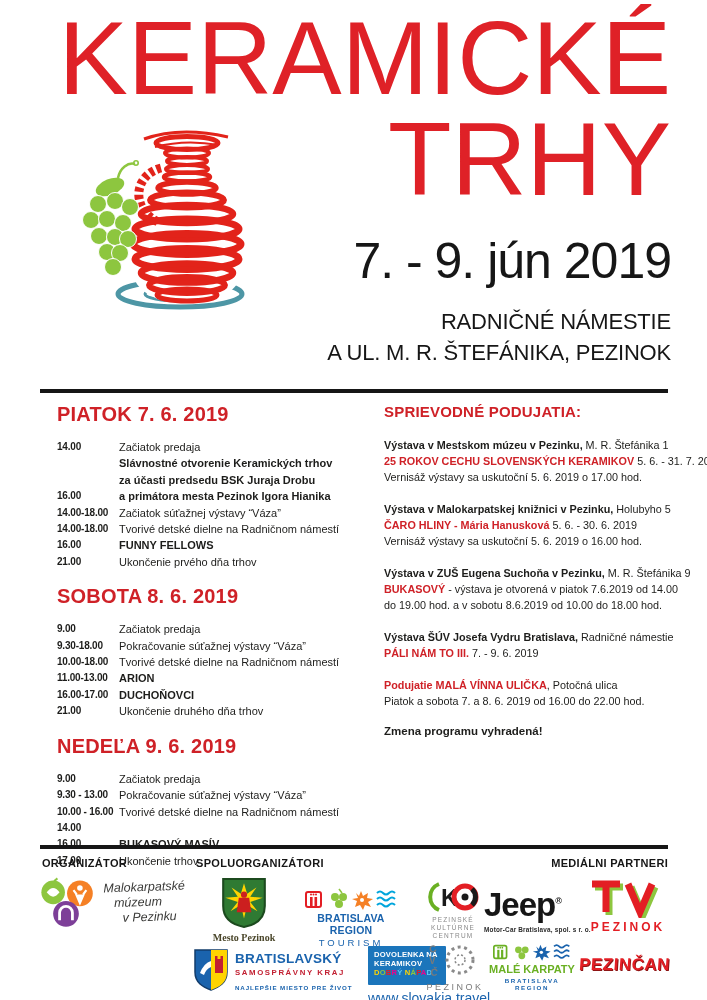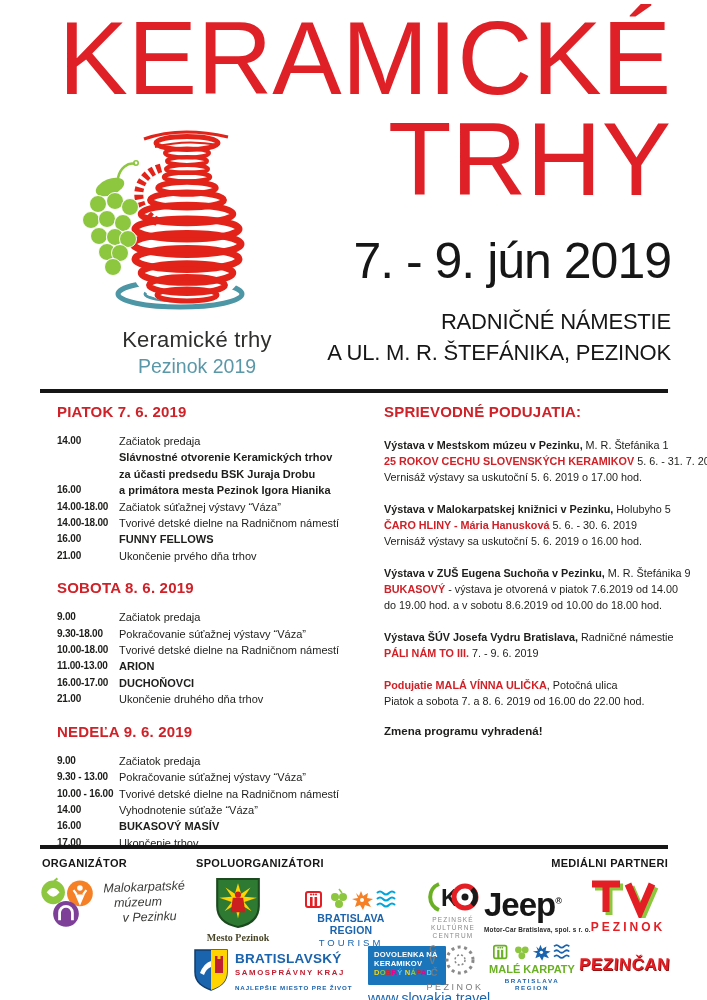--- a/index.html
+++ b/index.html
@@ -25,21 +25,21 @@
     position:absolute;top:306px;right:36px;text-align:right;font-size:22px;line-height:31px;color:#161616;letter-spacing:-.2px;
   }
   .divider{position:absolute;left:40px;width:628px;height:4px;background:#161616;}
   .divider.top{top:389px;}
   .divider.bottom{top:845px;}
 
   
   .schedule{position:absolute;left:57px;top:403px;width:318px;}
   .day{margin-bottom:15px;}
   .day-h{
-    margin:0 0 13px 0;font-size:15px;font-weight:700;color:var(--red,#cf2127);letter-spacing:.2px;
+    margin:0 0 13px 0;font-size:20px;font-weight:700;color:var(--red,#cf2127);letter-spacing:.2px;
   }
   .srow{display:flex;align-items:flex-end;}
   .stime{width:62px;flex:0 0 62px;font-weight:700;font-size:10px;letter-spacing:-.2px;line-height:16.4px;white-space:nowrap;}
   .sdesc{flex:1;font-size:11px;line-height:16.4px;white-space:nowrap;}
   .sdesc .b{font-weight:700;}
 
   
   .events{position:absolute;left:384px;top:403px;width:300px;}
   .events-h{margin:0 0 17px 0;font-size:15px;font-weight:700;color:var(--red,#cf2127);letter-spacing:.2px;}
   .eblock{margin-bottom:16px;font-size:10.8px;line-height:16px;}
@@ -54,21 +54,21 @@
   .f-head.org{left:42px;}
   .f-head.coorg{left:196px;}
   .f-head.media{right:39px;text-align:right;}
 
   .logo{position:absolute;}
   .muzeum{left:36px;top:876px;display:flex;align-items:flex-start;}
   .muzeum-text{margin-left:8px;margin-top:4px;font-style:italic;font-size:12.5px;line-height:15px;color:#3a3a38;transform:rotate(-2deg);}
   .muzeum-text div:nth-child(2){margin-left:10px;}
   .muzeum-text div:nth-child(3){margin-left:18px;}
 
-  .mesto{left:202px;top:877px;width:72px;text-align:center;}
+  .mesto{left:208px;top:877px;width:72px;text-align:center;}
   .mesto-label{margin-top:3px;font-family:"Liberation Serif","DejaVu Serif",serif;font-weight:700;font-size:10px;color:#4a462a;}
 
   .brt{left:303px;top:888px;width:96px;text-align:center;}
   .brt-l1{font-size:10.5px;font-weight:700;color:var(--brand-blue,#1a63ad);margin-top:2px;letter-spacing:.2px;}
   .brt-l2{font-size:9.5px;color:var(--brand-blue,#1a63ad);letter-spacing:3px;margin-top:1px;}
 
   .kc{left:424px;top:881px;width:58px;text-align:center;}
   .kc-text{font-size:6.5px;line-height:8px;letter-spacing:1.2px;color:#8a8a8a;margin-top:3px;}
 
   .jeep{left:484px;top:884px;width:120px;}
@@ -157,24 +157,20 @@
         <circle cx="41" cy="106" r="8.5"></circle>
           <circle cx="57" cy="107" r="8.5"></circle>
           <circle cx="70" cy="109" r="8.5"></circle>
         <circle cx="49" cy="122" r="8.5"></circle>
           <circle cx="62" cy="123" r="8.5"></circle>
           <circle cx="55" cy="137" r="8.5"></circle>
       </g>
     </g>
   </svg>
 
-  <div class="logo-caption">
-    <div class="cap1">Keramické trhy</div>
-    <div class="cap2">Pezinok 2019</div>
-  </div>
 
   <div class="date">7. - 9. jún 2019</div>
 
   <div class="venue">
     <div>RADNIČNÉ NÁMESTIE</div>
     <div>A UL. M. R. ŠTEFÁNIKA, PEZINOK</div>
   </div>
 
   <div class="divider top"></div>
 
@@ -274,23 +270,20 @@
           </div>
         </div>
         <div class="srow">
           <div class="stime">10.00 - 16.00</div>
           <div class="sdesc">
             <div>Tvorivé detské dielne na Radničnom námestí</div>
           </div>
         </div>
         <div class="srow">
           <div class="stime">14.00</div>
-          <div class="sdesc">
-            <div>Vyhodnotenie súťaže “Váza”</div>
-          </div>
         </div>
         <div class="srow">
           <div class="stime">16.00</div>
           <div class="sdesc">
             <div class="b">BUKASOVÝ MASÍV</div>
           </div>
         </div>
         <div class="srow">
           <div class="stime">17.00</div>
           <div class="sdesc">

